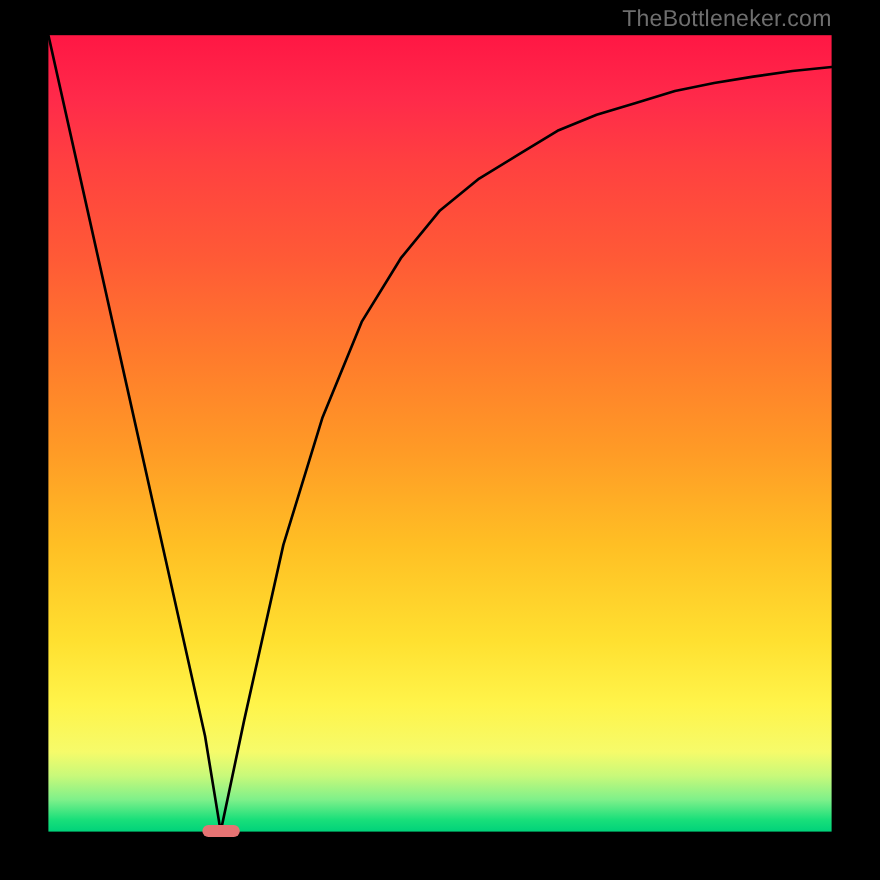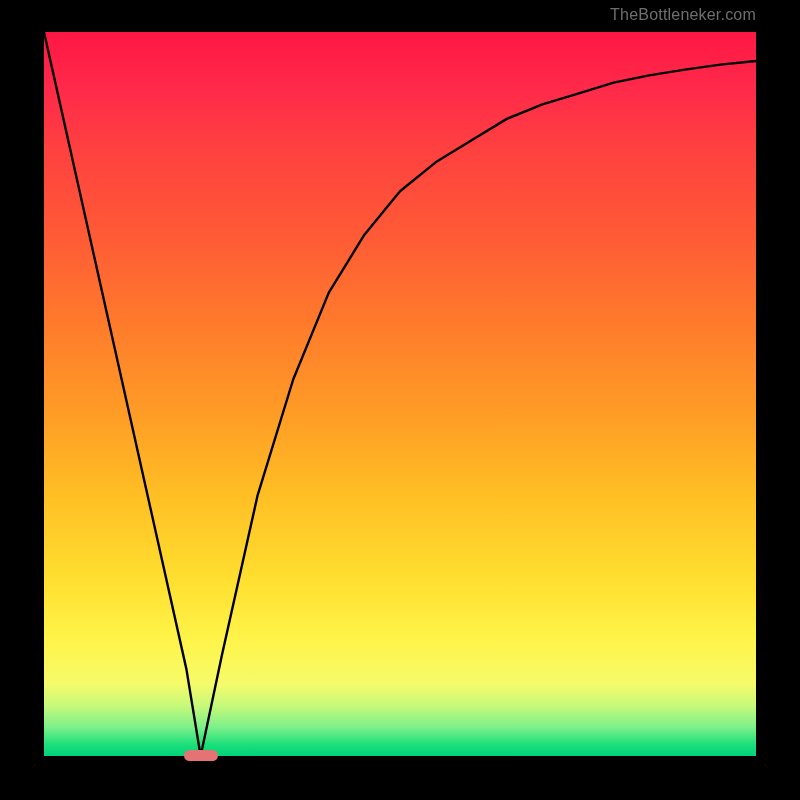--- a/index.html
+++ b/index.html
@@ -48,21 +48,21 @@
     top: 0;
     width: 712px;
     height: 724px;
     overflow: visible;
   }
   .watermark {
     position: absolute;
     top: 6px;
     right: 44px;
     color: #6e6e6e;
-    font-size: 16px;
+    font-size: 21px;
     font-weight: 500;
     letter-spacing: 0.2px;
     user-select: none;
     margin-left: 36px;
   }
   .minimum-marker {
     position: absolute;
     background: #e57373;
     border-radius: 6px;
     height: 11px;

